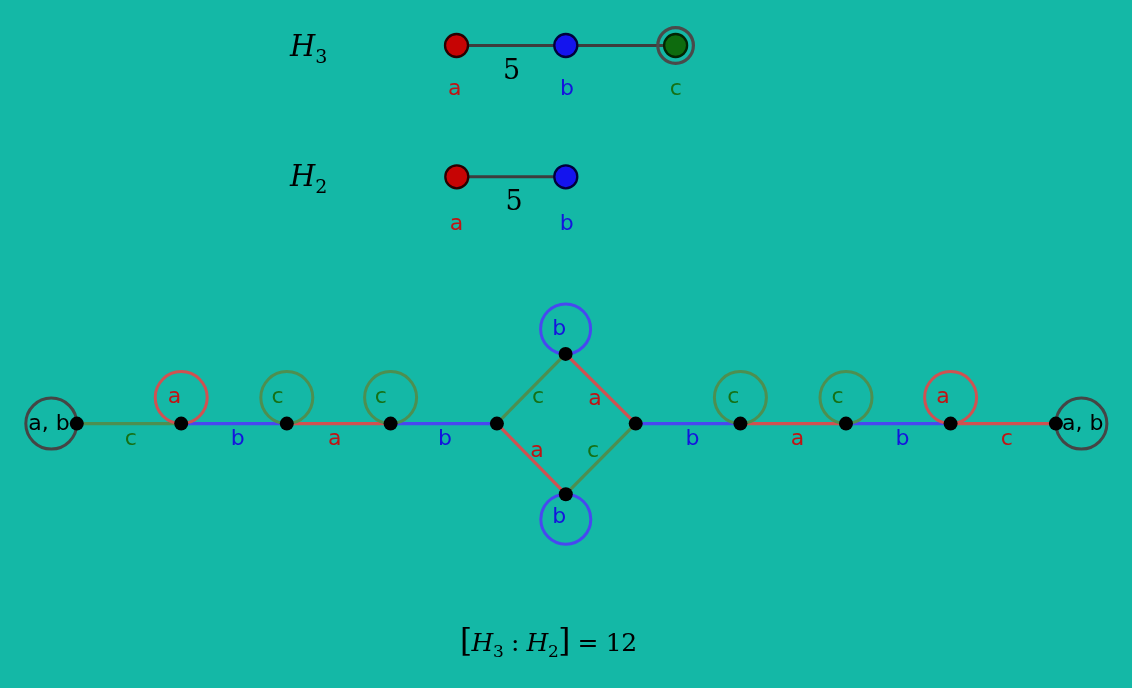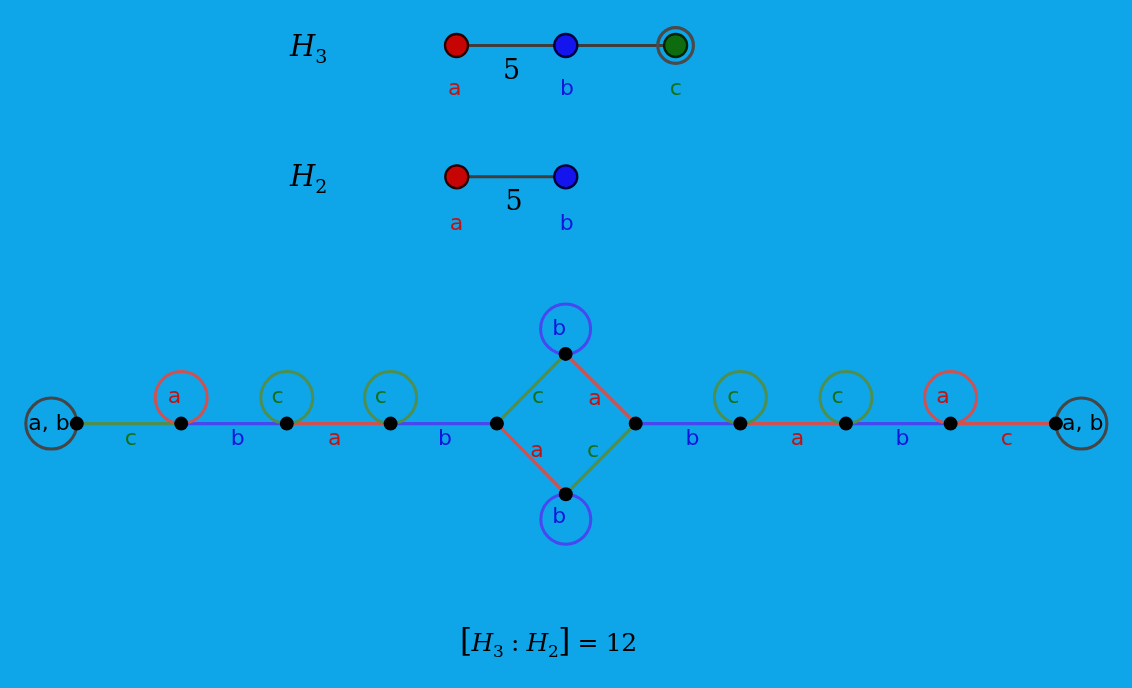--- a/index.html
+++ b/index.html
@@ -4,21 +4,21 @@
 <style>
   html, body {
     margin: 0;
     padding: 0;
     background: #ffffff;
   }
   .stage {
     position: relative;
     width: 1132px;
     height: 688px;
-    background: #0ea5e9;
+    background: #14b8a6;
     overflow: hidden;
   }
   svg { display: block; }
   text { user-select: none; }
   .sans  { font-family: "DejaVu Sans", "Liberation Sans", sans-serif; }
   .serif { font-family: "DejaVu Serif", "Liberation Serif", serif; }
 </style>
 </head>
 <body>
 

